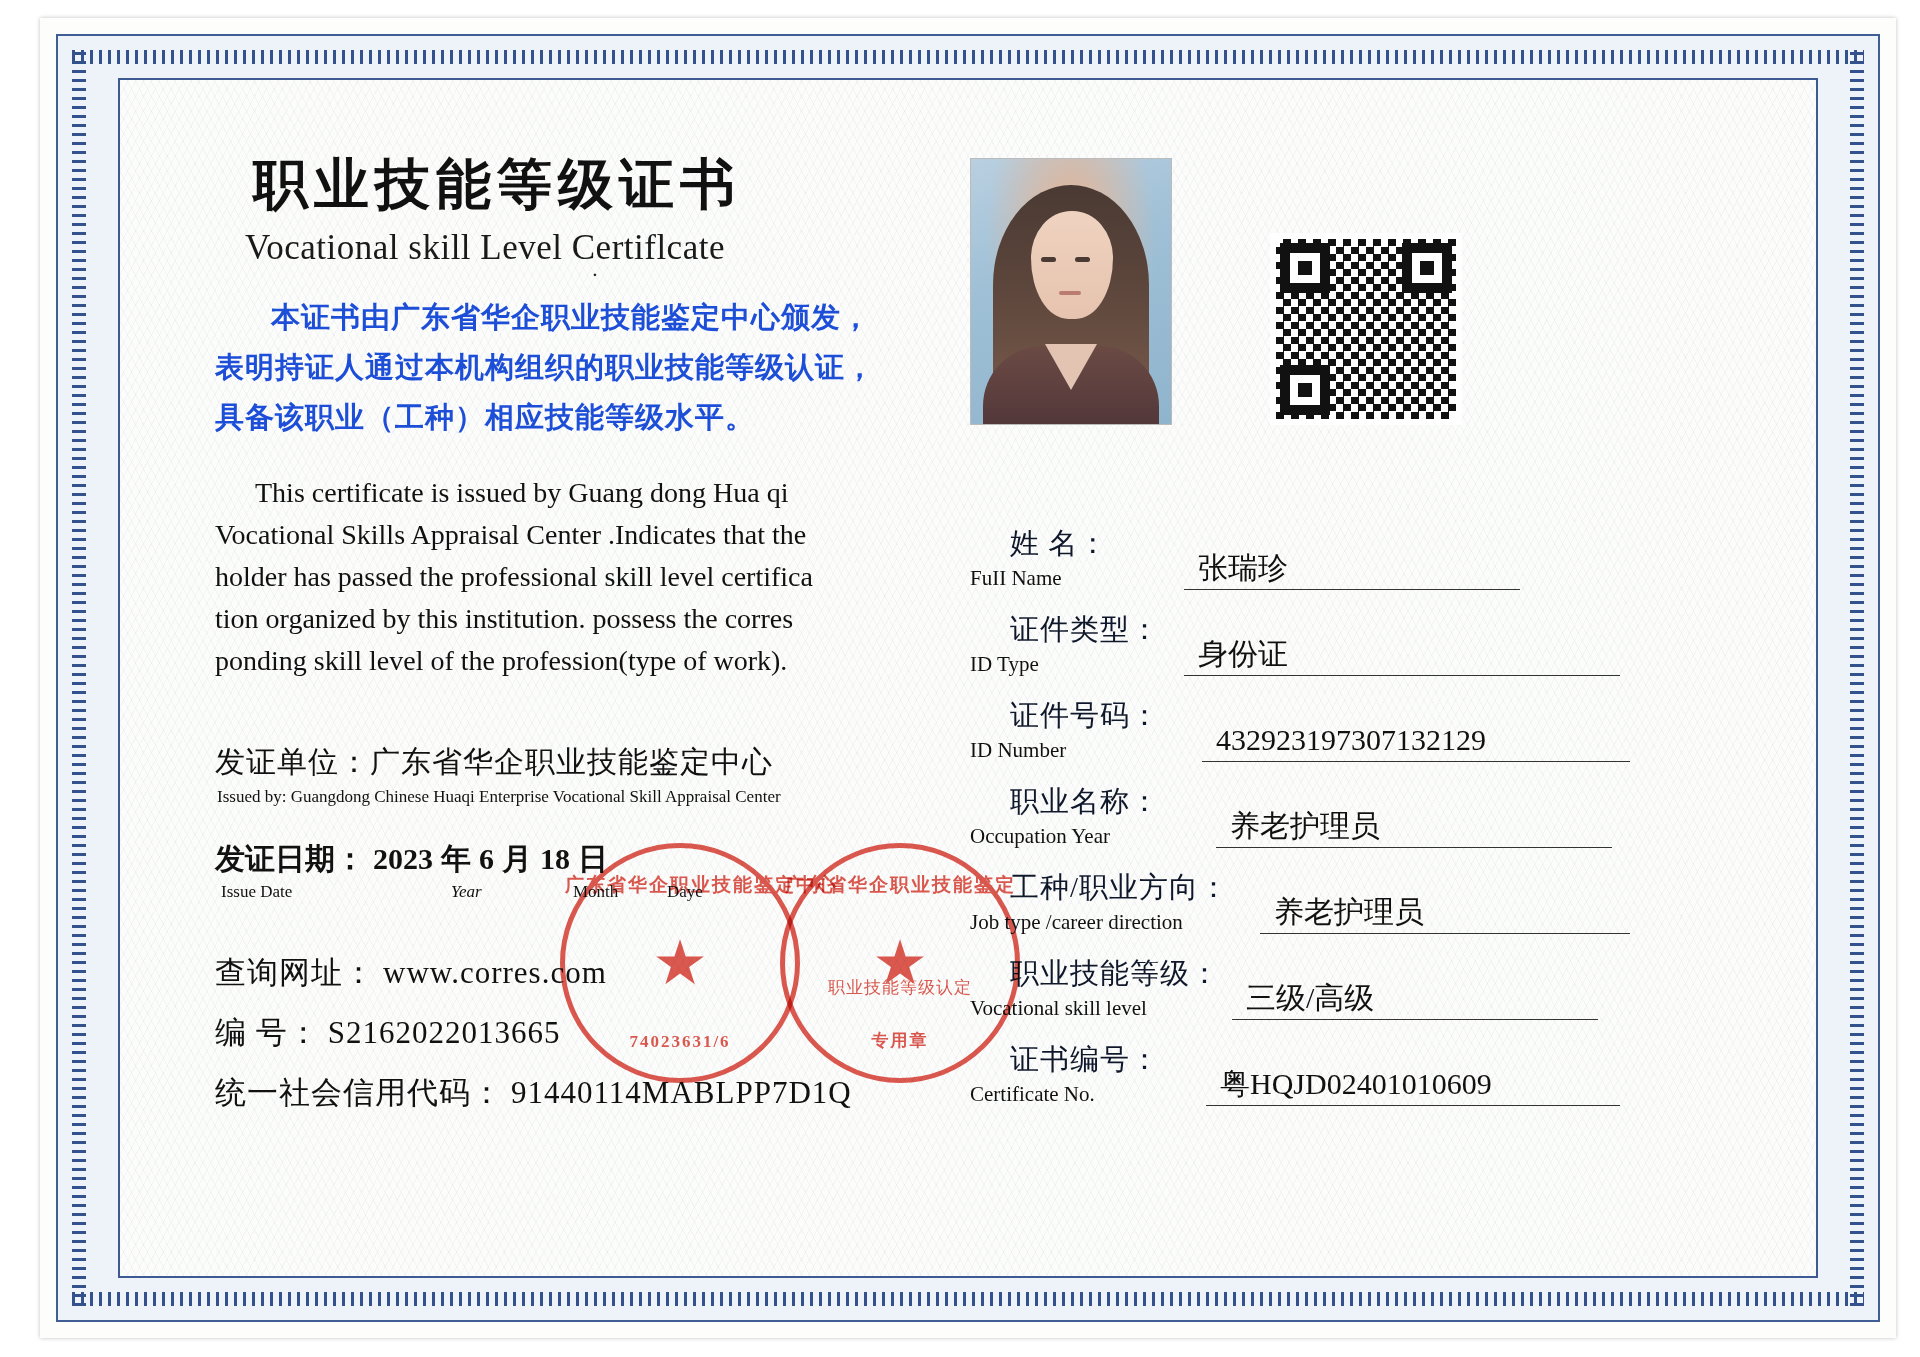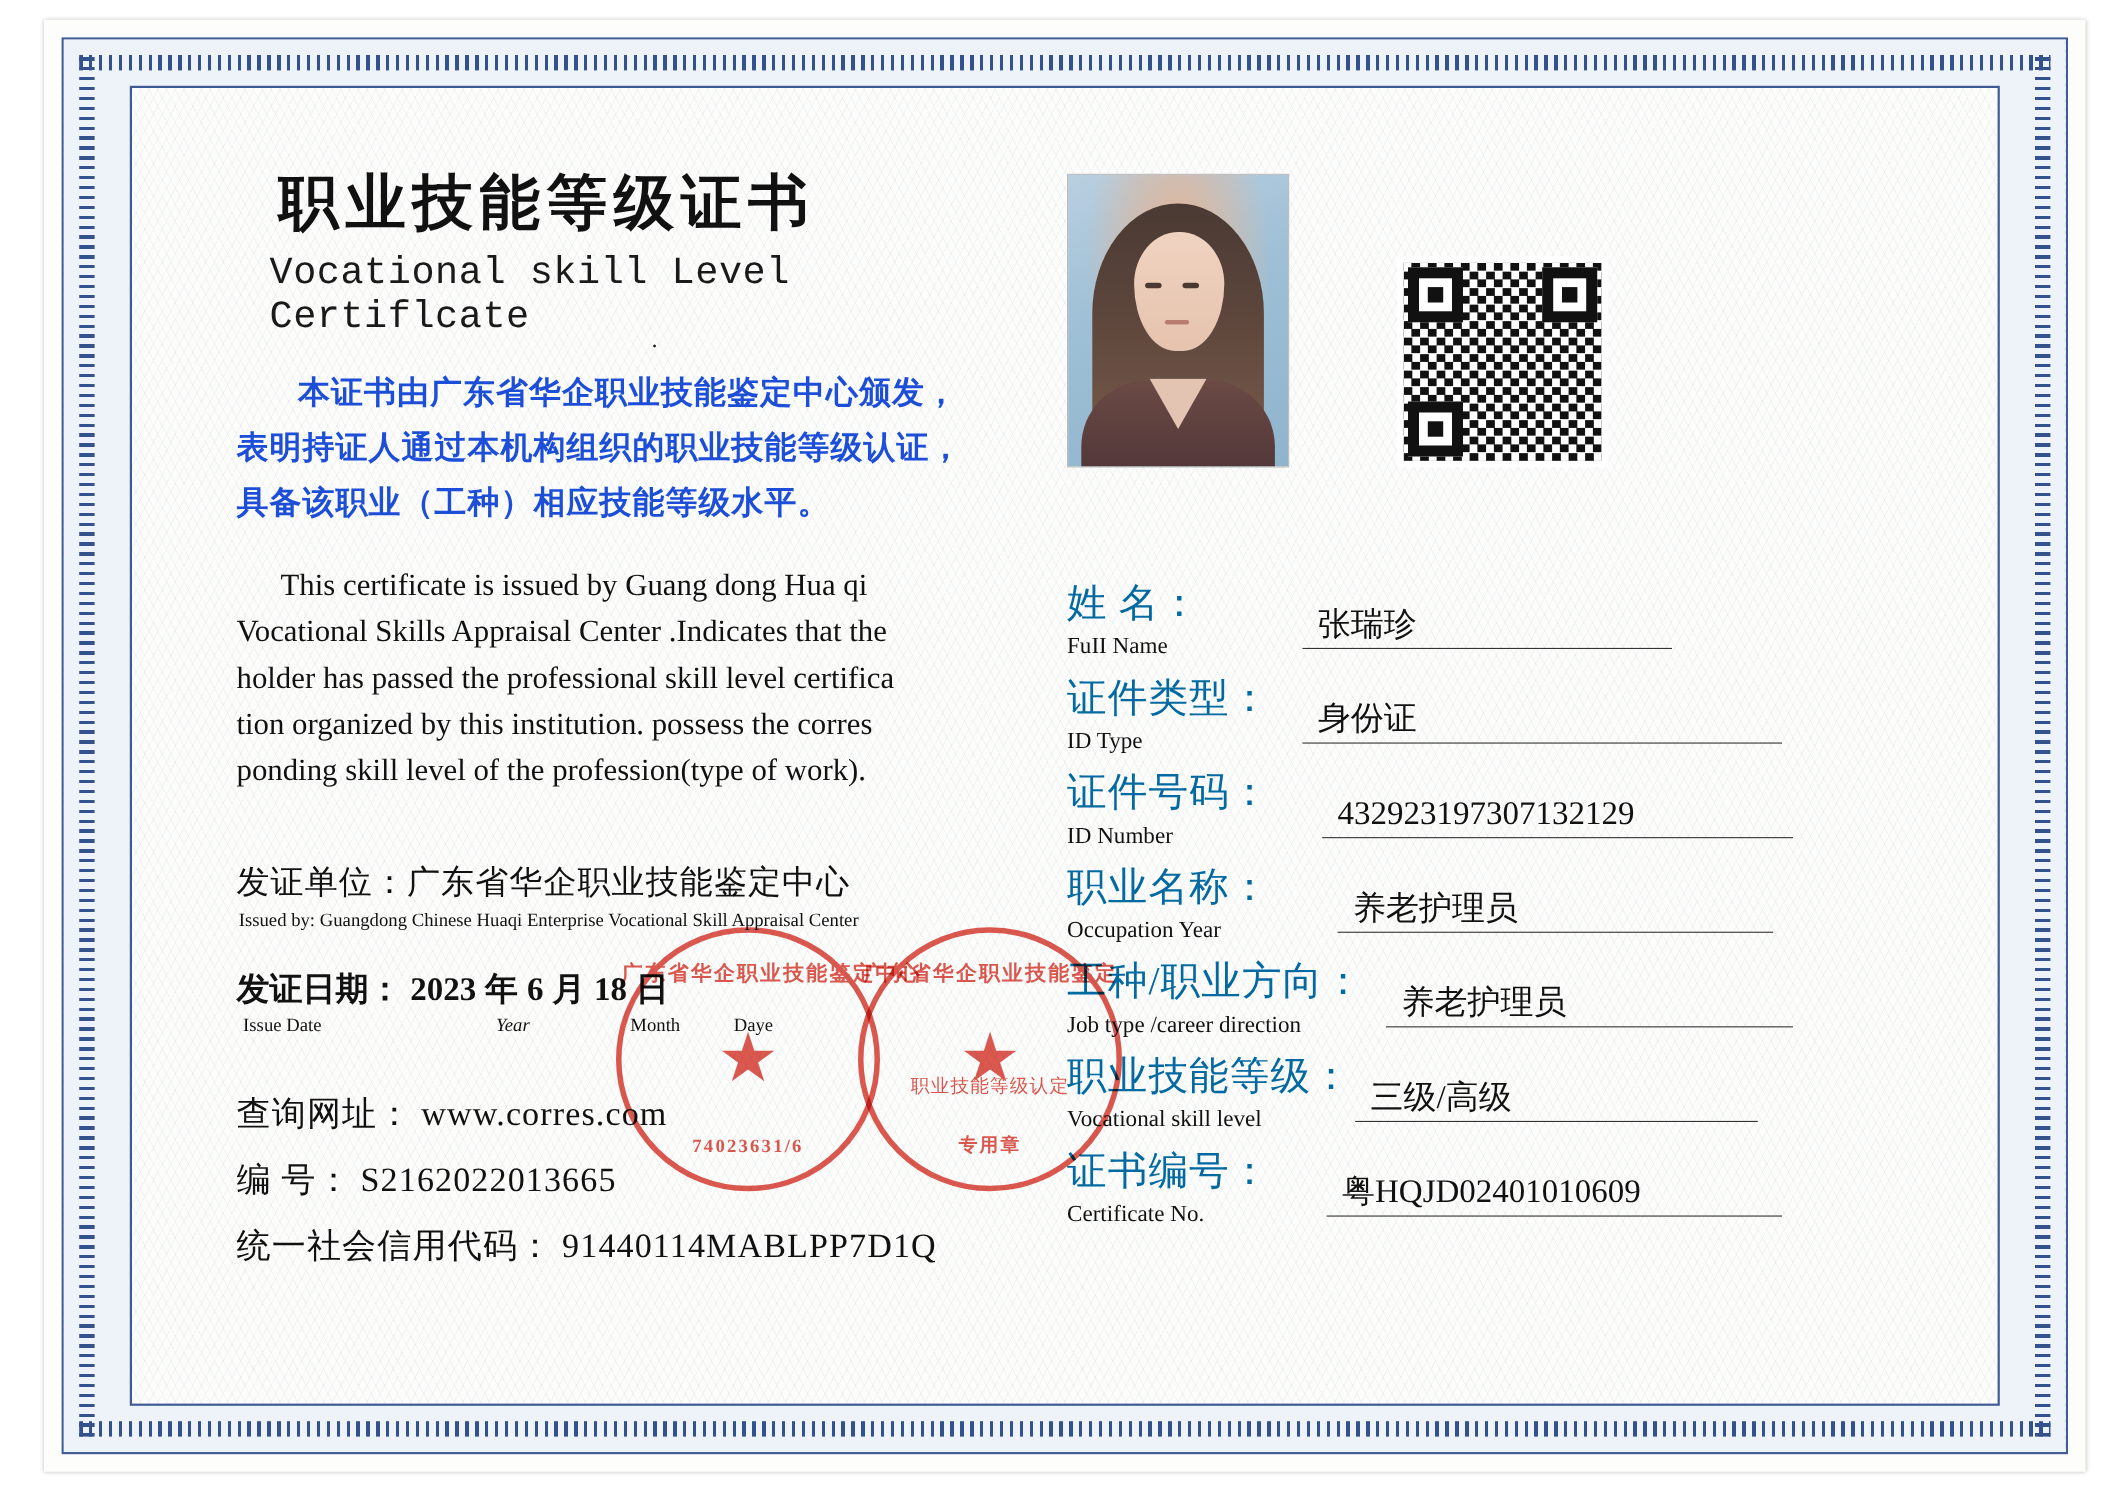--- a/index.html
+++ b/index.html
@@ -98,21 +98,20 @@
     letter-spacing: 6px;
     color: #111111;
     margin-left: 38px;
   }
   .title-en {
     font-size: 35px;
     color: #1a1a1a;
     margin-top: 6px;
     margin-left: 30px;
     letter-spacing: 0.5px;
-    font-family: Liberation Mono, monospace;
   }
   .dot-divider {
     text-align: center;
     font-size: 22px;
     color: #222;
     margin: 2px 0 2px 0;
     height: 16px;
     line-height: 10px;
   }
   .para-cn {
@@ -278,24 +277,25 @@
   }
   .field-label {
     position: absolute;
     left: 0;
     top: 6px;
     width: 270px;
     text-align: left;
   }
   .field-label .cn {
     display: block;
-    font-size: 36px;
-    color: #0369a1;
+    font-size: 29px;
+    color: #0f172a;
     letter-spacing: 1px;
     white-space: nowrap;
+    margin-left: 40px;
   }
   .field-label .en {
     display: block;
     font-size: 21px;
     color: #111;
     margin-top: 2px;
     white-space: nowrap;
   }
   .field-value {
     position: absolute;

